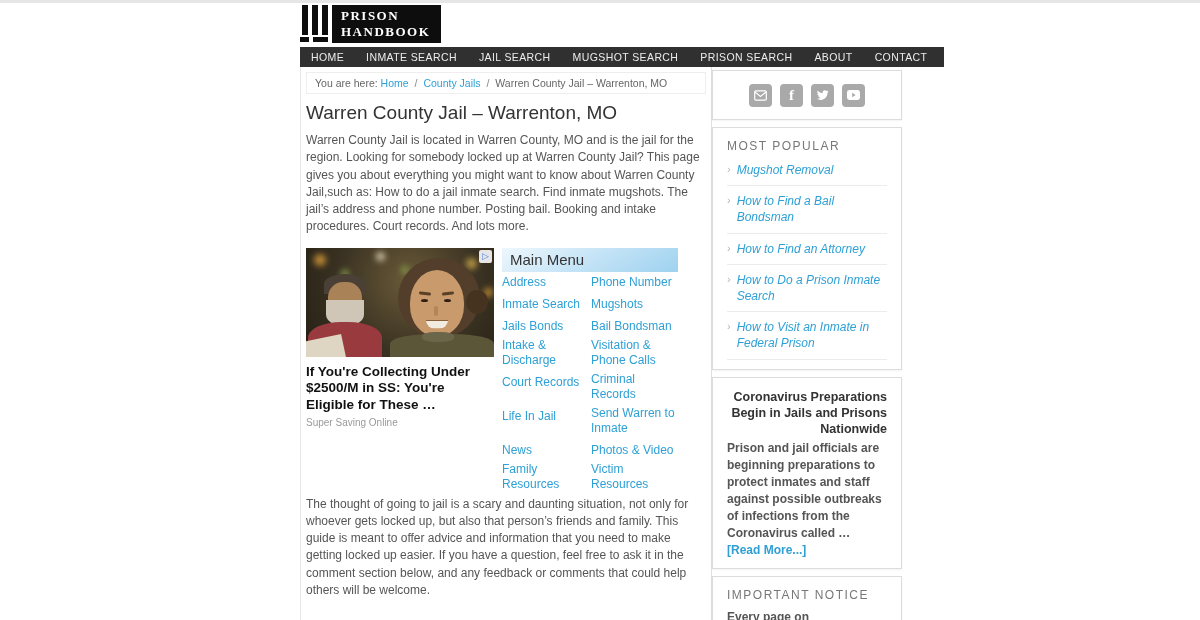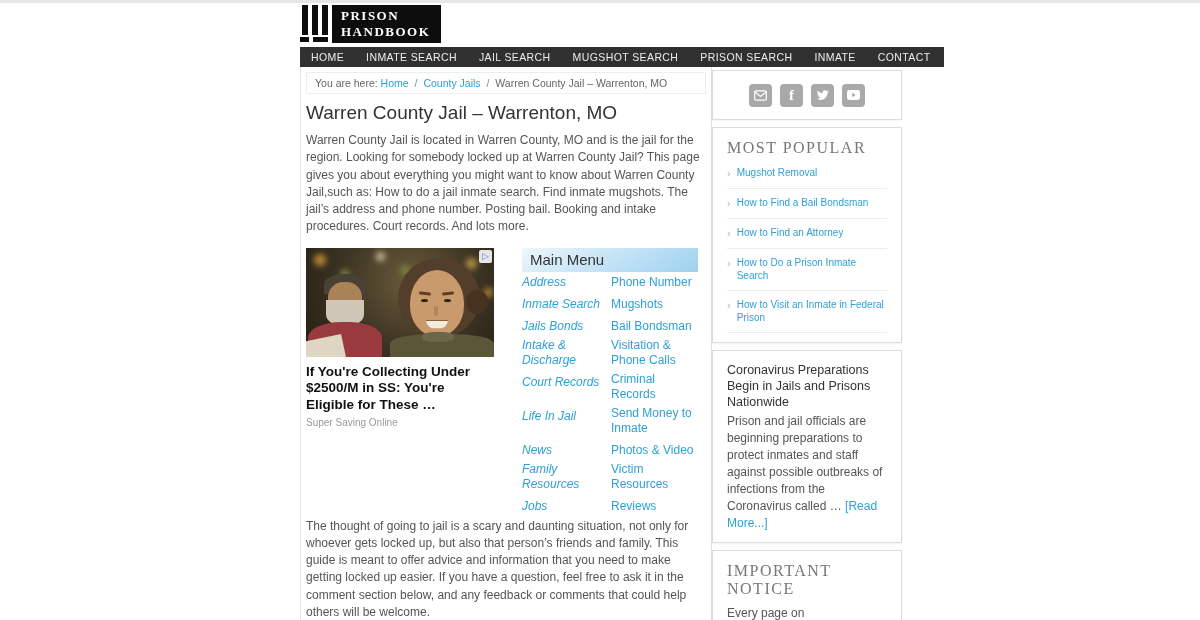--- a/index.html
+++ b/index.html
@@ -35,21 +35,21 @@
   .breadcrumb { border:1px solid #eee; padding:4px 8px; font-size:10.5px; color:#666; margin-bottom:4px; }
   .breadcrumb a, .link-blue { color:#2ea0d6; text-decoration:none; cursor:pointer; }
   .bc-sep { color:#888; margin:0 3px; }
 
   h1.page-title { font-size:19px; font-weight:400; color:#333; margin:8px 0 8px 0; }
   p.body-text { font-size:12px; line-height:1.44; color:#555; margin-bottom:12px; }
 
   
   .columns { display:flex; margin-top:4px; }
   .ad-col { width:188px; }
-  .menu-col { width:176px; margin-left:28px; }
+  .menu-col { width:176px; margin-left:8px; }
 
   
   .ad-photo { width:188px; height:109px; position:relative; overflow:hidden;
               background:radial-gradient(circle at 55% 30%, #6a5a38 0%, #3a3222 55%, #241f14 100%); }
   .bokeh { position:absolute; border-radius:50%; filter:blur(3px); opacity:.8; }
   .k1 { left:8px; top:6px; width:12px; height:12px; background:#e2a23c; }
   .k2 { left:70px; top:4px; width:9px; height:9px; background:#f0e6c8; }
   .k3 { left:95px; top:18px; width:8px; height:8px; background:#8aa84e; }
   .k4 { left:160px; top:10px; width:11px; height:11px; background:#d7b04e; }
   .k5 { left:140px; top:34px; width:7px; height:7px; background:#e8e4d0; }
@@ -75,39 +75,39 @@
                border-radius:2px; display:flex; align-items:center; justify-content:center;
                color:#4285f4; font-size:9px; line-height:1; cursor:pointer; }
   .ad-headline { font-size:13.5px; font-weight:bold; color:#111; line-height:1.22; margin-top:7px; cursor:pointer; }
   .ad-attribution { font-size:10px; color:#9a9a9a; margin-top:4px; }
 
   
   .section-bar { background:linear-gradient(150deg, #eef7fd 0%, #c8e5f7 45%, #9ed2ef 100%);
                  color:#333; font-size:15px; padding:3px 8px 4px 8px; }
   .menu-intro { font-size:12px; color:#444; line-height:1.3; margin:7px 0 8px 0; }
   .menu-row { display:flex; margin-bottom:4px; }
-  .menu-cell-l { width:89px;font-style:italic; }
+  .menu-cell-l { width:89px; }
   .menu-cell-r { flex:1; }
   .menu-row a { color:#2ea0d6; font-size:12px; line-height:1.25; text-decoration:none; display:inline-block; cursor:pointer; }
 
   
   .sb-box { background:#fff; border:1px solid #dcdcdc; box-shadow:0 1px 2px rgba(0,0,0,.05); margin-bottom:7px; }
   .sb-social { height:50px; display:flex; align-items:center; justify-content:center; gap:8px; }
   .s-icon { width:23px; height:23px; border-radius:4px; background:#a9a9a9; display:flex;
             align-items:center; justify-content:center; cursor:pointer; }
   .s-icon svg { display:block; }
   .fb-f { color:#fff; font-family:"Liberation Serif", serif; font-weight:bold; font-size:15px; line-height:1; }
   .sb-pad { padding:11px 14px 9px 14px; }
-  .sb-heading { font-size:16px; color:#777; letter-spacing:1.5px; margin-bottom:2px;font-family:Liberation Serif, serif; }
+  .sb-heading { font-size:12px; color:#777; letter-spacing:1.5px; margin-bottom:2px; }
   .mp-item { display:flex; align-items:flex-start; padding:7px 0 7px 0; border-bottom:1px solid #ececec; }
   .mp-item:last-child { border-bottom:1px solid #ececec; }
   .mp-arrow { color:#b5b5b5; font-size:11px; margin:0 6px 0 0; line-height:1.35; }
-  .mp-item a { color:#2ea0d6; font-size:10px; line-height:1.35; text-decoration:none; cursor:pointer; }
-  .news-title { font-size:12.5px; font-weight:normal; color:#333; line-height:1.3; margin-bottom:3px; }
-  .news-body { font-size:12px; color:#555; line-height:1.42; }
+  .mp-item a { color:#2ea0d6; font-size:12px; line-height:1.35; text-decoration:none; cursor:pointer;font-style:italic; }
+  .news-title { font-size:12.5px; font-weight:bold; color:#333; line-height:1.3; margin-bottom:3px;text-align:right; }
+  .news-body { font-size:12px; color:#555; line-height:1.42;font-weight:bold; }
   .notice-body { margin-top:7px; }
 </style>
 </head>
 <body>
 
 <div class="topstrip"></div>
 
 <div class="wrapper">
 
   <div class="header">
@@ -125,21 +125,21 @@
       </div>
     </div>
   </div>
 
   <div class="navbar">
     <div class="nav-item">HOME</div>
     <div class="nav-item">INMATE SEARCH</div>
     <div class="nav-item">JAIL SEARCH</div>
     <div class="nav-item">MUGSHOT SEARCH</div>
     <div class="nav-item">PRISON SEARCH</div>
-    <div class="nav-item">INMATE</div>
+    <div class="nav-item">ABOUT</div>
     <div class="nav-item">CONTACT</div>
   </div>
 
   <div class="content-row">
 
     <div class="main">
 
       <div class="breadcrumb">
         <span>You are here:</span>
         <a>Home</a>
@@ -204,33 +204,29 @@
           <div class="menu-row">
               <div class="menu-cell-l"><a>Intake &amp; Discharge</a></div>
               <div class="menu-cell-r"><a>Visitation &amp; Phone Calls</a></div>
             </div>
           <div class="menu-row">
               <div class="menu-cell-l"><a>Court Records</a></div>
               <div class="menu-cell-r"><a>Criminal Records</a></div>
             </div>
           <div class="menu-row">
               <div class="menu-cell-l"><a>Life In Jail</a></div>
-              <div class="menu-cell-r"><a>Send Money to Inmate</a></div>
+              <div class="menu-cell-r"><a>Send Warren to Inmate</a></div>
             </div>
           <div class="menu-row">
               <div class="menu-cell-l"><a>News</a></div>
               <div class="menu-cell-r"><a>Photos &amp; Video</a></div>
             </div>
           <div class="menu-row">
               <div class="menu-cell-l"><a>Family Resources</a></div>
               <div class="menu-cell-r"><a>Victim Resources</a></div>
-            </div>
-          <div class="menu-row">
-              <div class="menu-cell-l"><a>Jobs</a></div>
-              <div class="menu-cell-r"><a>Reviews</a></div>
             </div>
         </div>
       </div>
 
       <p class="body-text">The thought of going to jail is a scary and daunting situation, not only for whoever gets locked up, but also that person’s friends and family. This guide is meant to offer advice and information that you need to make getting locked up easier. If you have a question, feel free to ask it in the comment section below, and any feedback or comments that could help others will be welcome.</p>
 
     </div>
 
     <div class="sidebar">
 

